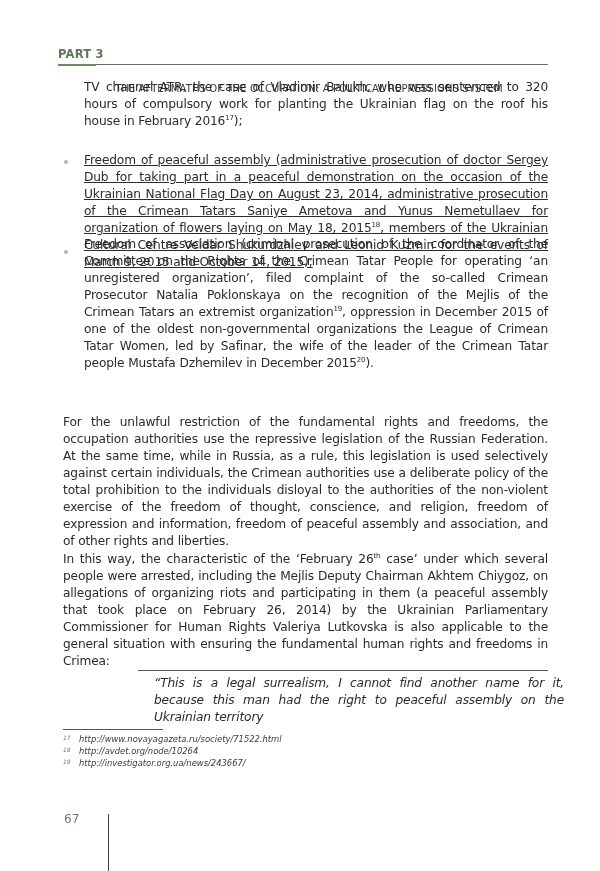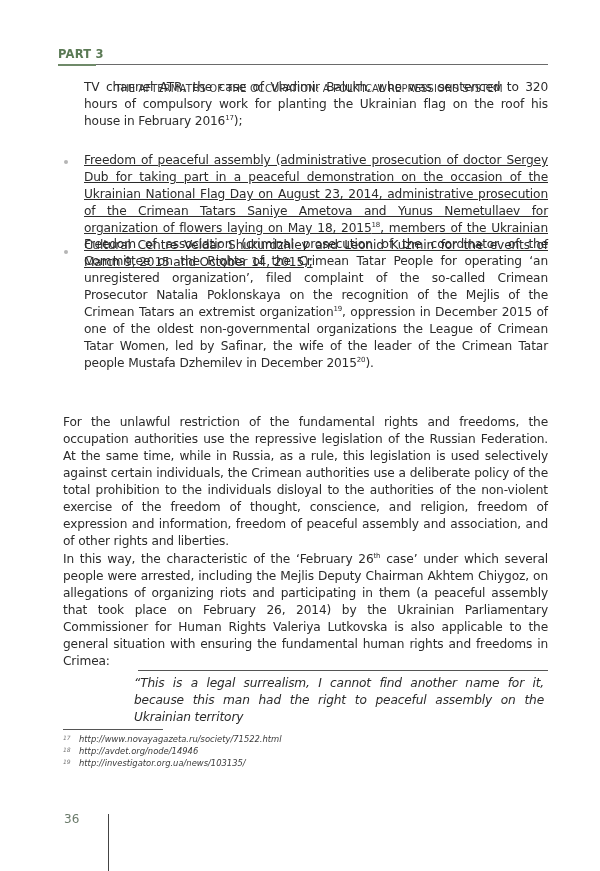--- a/index.html
+++ b/index.html
@@ -12,21 +12,21 @@
     .header .rule { position: absolute; left: 0; top: 17px; width: 490px; height: 1px; background: #6a6a6a; }
 
     .txt { position: absolute; font-size: 12.2px; line-height: 17px; text-align: justify; color: #2b2b2b; letter-spacing: -0.15px; }
     .txt sup { font-size: 7px; line-height: 0; vertical-align: 5px; }
     .indent { left: 84px; width: 464px; }
     .full { left: 63px; width: 485px; }
 
     .bullet { position: absolute; left: 64px; width: 4px; height: 4px; border-radius: 50%; background: #b5b5b5; }
 
     .quote-rule { position: absolute; left: 138px; top: 670px; width: 410px; height: 1px; background: #555; }
-    .quote { position: absolute; left: 134px; top: 675px; width: 410px; font-size: 12.2px; line-height: 17px; font-style: italic; text-align: justify; color: #2b2b2b; letter-spacing: -0.15px; }
+    .quote { position: absolute; left: 154px; top: 675px; width: 410px; font-size: 12.2px; line-height: 17px; font-style: italic; text-align: justify; color: #2b2b2b; letter-spacing: -0.15px; }
 
     .fn-rule { position: absolute; left: 63px; top: 729px; width: 100px; height: 1px; background: #555; }
     .footnotes { position: absolute; left: 63px; top: 733px; width: 490px; font-size: 8.4px; line-height: 12px; color: #3a3a3a; font-style: italic; }
     .fn { position: relative; padding-left: 16px; }
     .fn .num { position: absolute; left: 0; top: -1px; font-size: 6px; color: #777; }
 
     .page-num { position: absolute; left: 64px; top: 812px; font-size: 12px; color: #6a7a6a; }
     .page-rule { position: absolute; left: 108px; top: 814px; width: 1px; height: 57px; background: #444; }
   </style>
 </head>
@@ -63,22 +63,22 @@
 <div class="quote">“This is a legal surrealism, I cannot find another name for it, because this man had the right to peaceful assembly on the Ukrainian territory</div>
 
 <div class="fn-rule"></div>
 <div class="footnotes">
   <div class="fn">
     <span class="num">17</span>
     <span>http://www.novayagazeta.ru/society/71522.html</span>
   </div>
   <div class="fn">
     <span class="num">18</span>
-    <span>http://avdet.org/node/14946</span>
+    <span>http://avdet.org/node/10264</span>
   </div>
   <div class="fn">
     <span class="num">19</span>
-    <span>http://investigator.org.ua/news/103135/</span>
+    <span>http://investigator.org.ua/news/243667/</span>
   </div>
 </div>
 
-<div class="page-num">36</div>
+<div class="page-num">67</div>
 <div class="page-rule"></div>
 
 </body></html>

